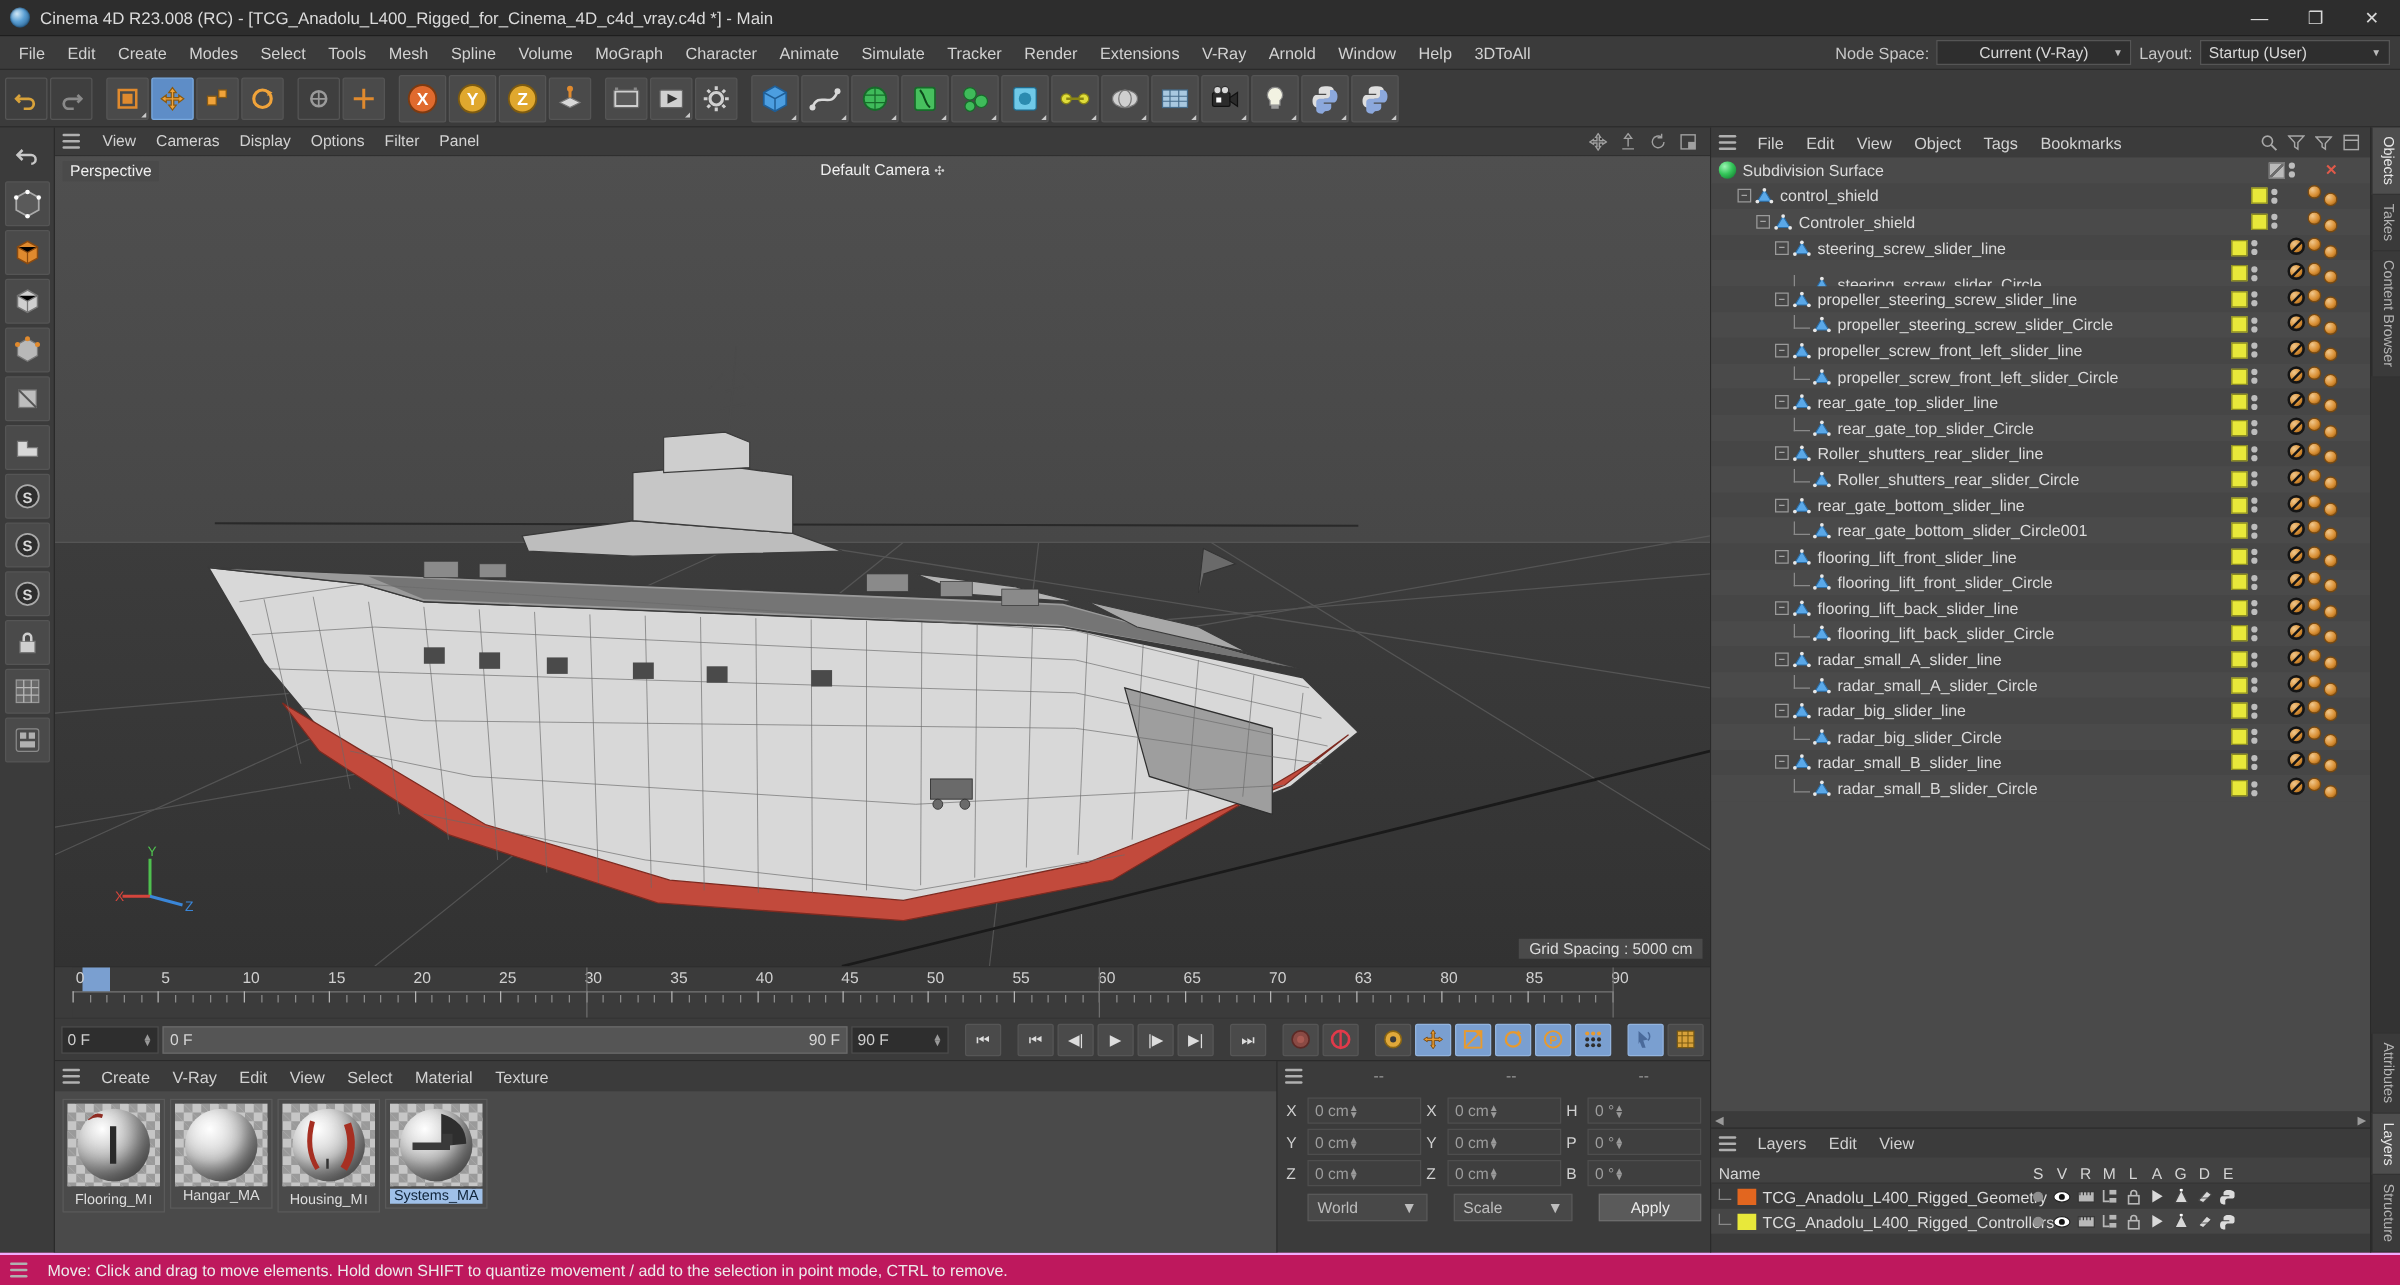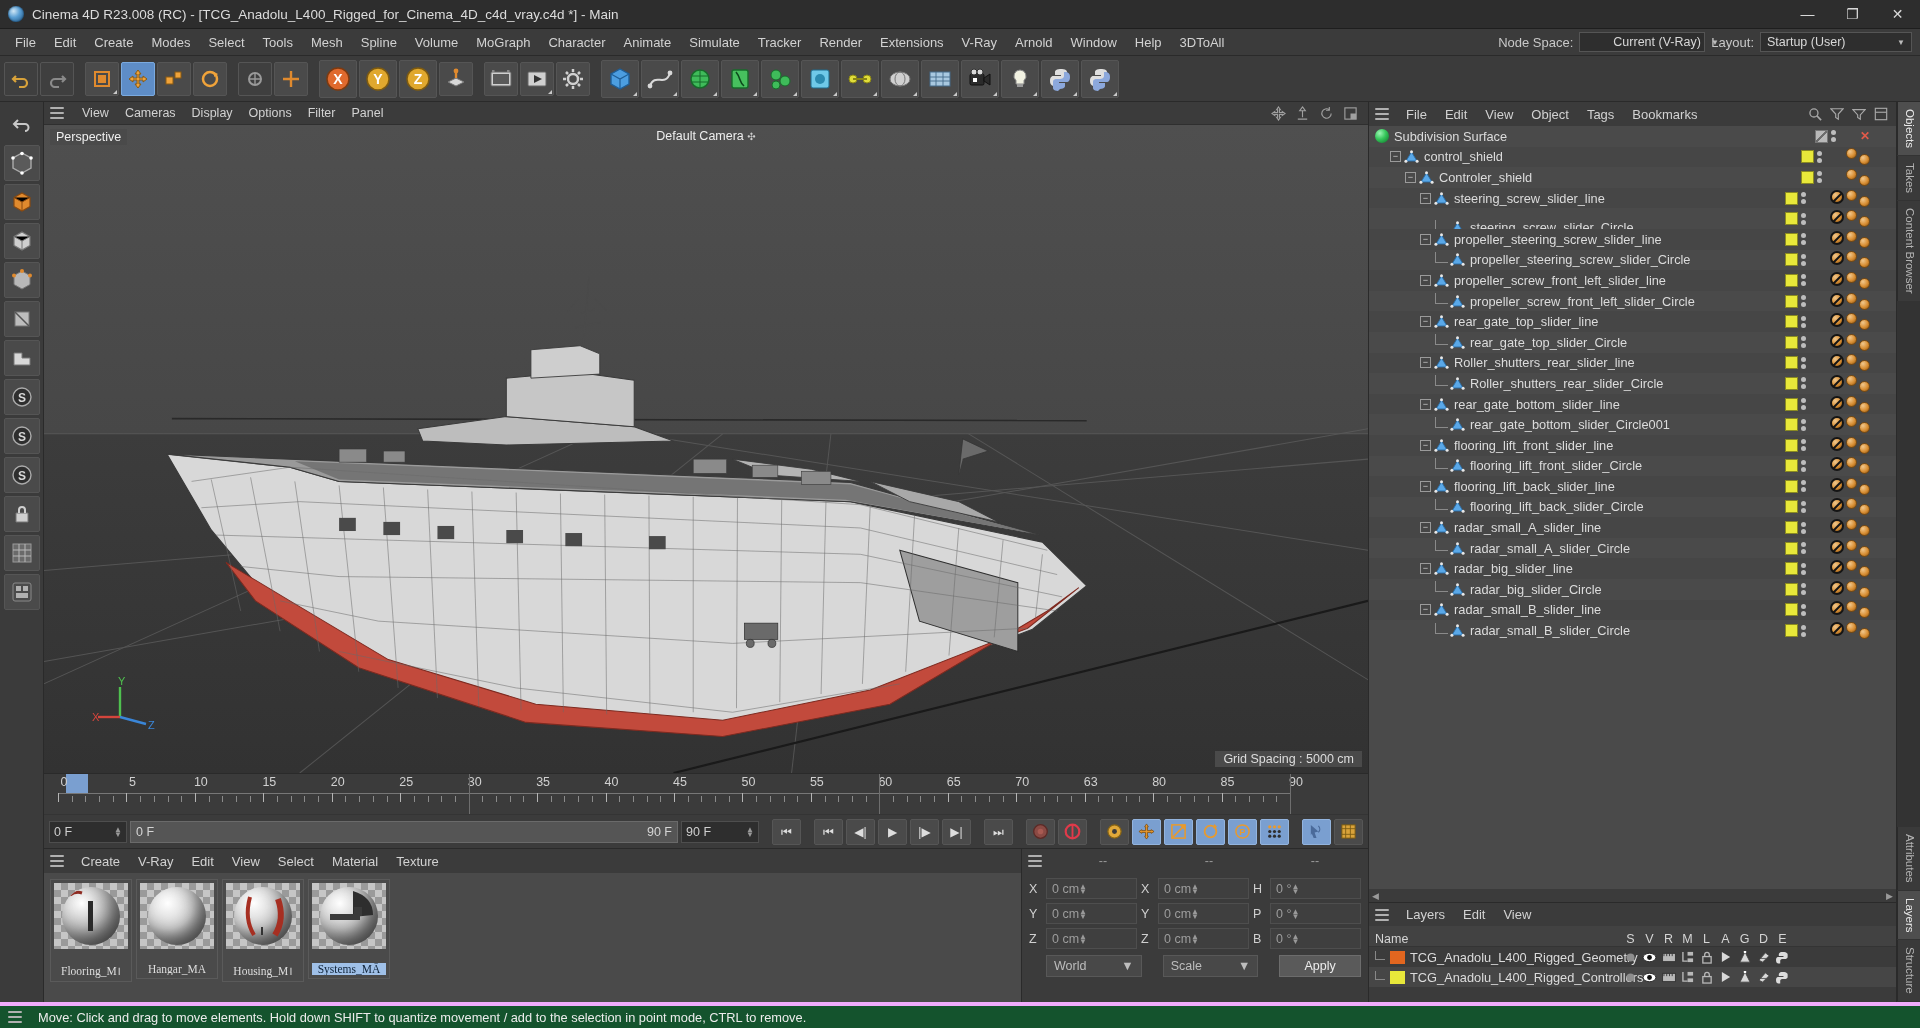--- a/index.html
+++ b/index.html
@@ -108,22 +108,22 @@
   .matbody{ flex:1; background:#4a4a4a; padding:6px; display:flex; gap:4px; align-items:flex-start;}
   .matcell{ width:82px; background:#4a4a4a; border:1px solid #5a5a5a; padding:3px;}
   .matsphere{ width:74px;height:66px;
      background-image:
        linear-gradient(45deg,#9a9a9a 25%,transparent 25%,transparent 75%,#9a9a9a 75%),
        linear-gradient(45deg,#9a9a9a 25%,#c6c6c6 25%,#c6c6c6 75%,#9a9a9a 75%);
      background-size:14px 14px; background-position:0 0,7px 7px;
      display:flex;align-items:center;justify-content:center; position:relative;}
   .ball{ width:58px;height:58px;border-radius:50%; position:relative; overflow:hidden;
          box-shadow:inset -8px -9px 16px rgba(0,0,0,.45), inset 6px 6px 12px rgba(255,255,255,.25);}
-  .matname{ font-size:11.5px; color:#ddd; text-align:center; margin-top:14px;
-            white-space:nowrap; overflow:hidden;font-family:Liberation Serif, serif; }
+  .matname{ font-size:11.5px; color:#ddd; text-align:center; margin-top:2px;
+            white-space:nowrap; overflow:hidden; }
   .matname.sel{ background:#9fc0e8; color:#10243a; }
   .coordmgr{ flex:1; display:flex; flex-direction:column; }
   .coordhdr{ height:24px; display:flex; align-items:center; gap:0; padding-left:4px;}
   .coordhdr .dd{ flex:1; text-align:center; font-size:12.5px; color:#9a9a9a;}
   .coordgrid{ flex:1; padding:5px 7px; display:flex; flex-direction:column; gap:4px;}
   .crow{ display:flex; gap:4px; align-items:center; }
   .clbl{ width:13px; font-size:12.5px; color:#d0d0d0; }
   .cfield{ flex:1; height:21px; background:#3f3f3f; border:1px solid #4e4e4e;
            display:flex; align-items:center; padding:0 5px; font-size:12.5px;
            color:#9d9d9d; justify-content:flex-start;}
@@ -176,22 +176,22 @@
   .lmhdr .nm{ width:252px; padding-left:6px; }
   .lmhdr .cc{ width:19px; text-align:center; }
   .lmrow{ height:20px; display:flex; align-items:center; font-size:12.8px; color:#dcdcdc;}
   .lmrow.alt{ background:#464646;}
   .lmrow .nm{ width:252px; display:flex; align-items:center; gap:5px; padding-left:6px;}
   .lmrow .cc{ width:19px; display:flex; align-items:center; justify-content:center;}
   .swatch{ width:15px;height:13px; flex:none;}
   .treeline{ width:10px; height:9px; border-left:1px solid #888; border-bottom:1px solid #888;
              margin-bottom:4px; flex:none;}
   
-  .statusbar{ height:26px; background:#14532d; display:flex; align-items:center;
-              padding-left:6px; gap:8px; border-top:4px solid #f0abfc; font-size:12.8px;
+  .statusbar{ height:26px; background:#be185d; display:flex; align-items:center;
+              padding-left:6px; gap:8px; border-top:2px solid #f0abfc; font-size:12.8px;
               color:#ececec;}
   svg{ display:block; }
 </style>
 </head>
 <body>
 
 <div class="titlebar">
   <div class="tb-logo"></div>
   <div class="tb-title">Cinema 4D R23.008 (RC) - [TCG_Anadolu_L400_Rigged_for_Cinema_4D_c4d_vray.c4d *] - Main</div>
   <div class="tb-spacer"></div>
@@ -219,21 +219,21 @@
       <div class="menu-item">Render</div>
       <div class="menu-item">Extensions</div>
       <div class="menu-item">V-Ray</div>
       <div class="menu-item">Arnold</div>
       <div class="menu-item">Window</div>
       <div class="menu-item">Help</div>
       <div class="menu-item">3DToAll</div>
     </div>
   <div class="menu-right">
     <span class="menu-lbl">Node Space:</span>
-    <div class="combo" style="width:126px;padding-left:33px;">
+    <div class="combo" style="width:156px;padding-left:33px;">
       <span class="cv">Current (V-Ray)</span>
       <span class="ar">▼</span>
     </div>
     <span class="menu-lbl">Layout:</span>
     <div class="combo" style="width:152px;">
       <span class="cv">Startup (User)</span>
       <span class="ar">▼</span>
     </div>
   </div>
 </div>

